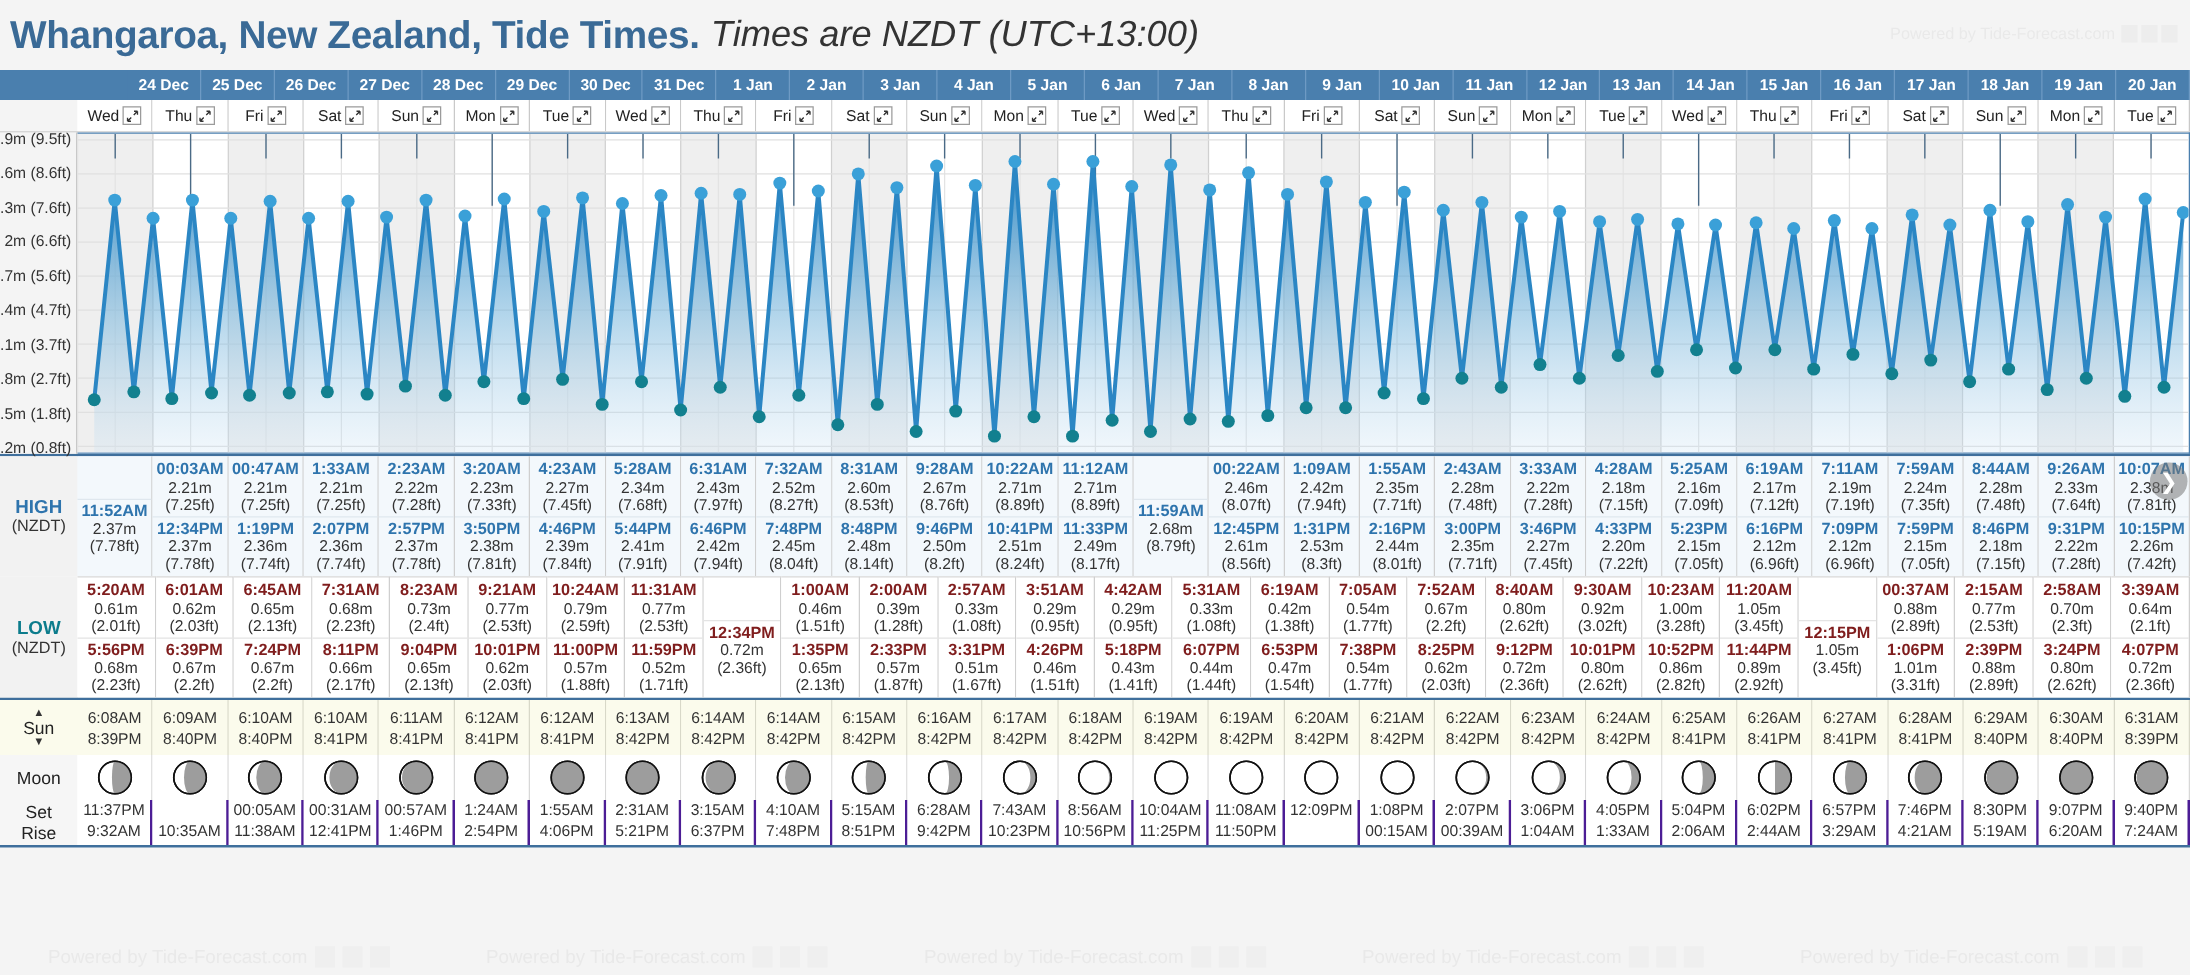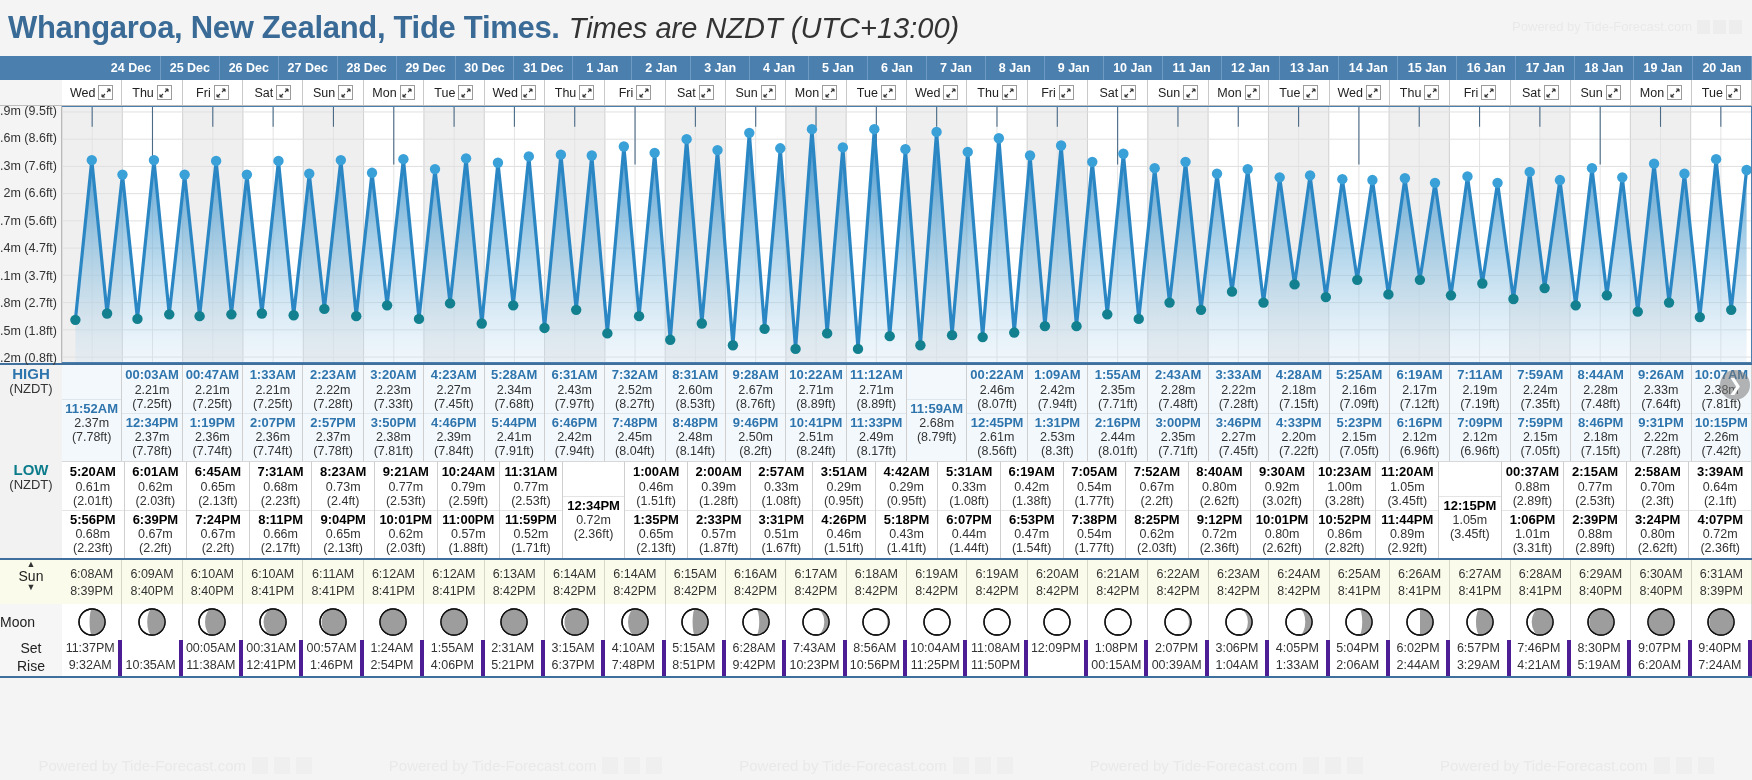--- a/index.html
+++ b/index.html
@@ -17,21 +17,21 @@
   .wm-top { position:absolute; right:10px; top:19px; display:flex; align-items:center; gap:5px; opacity:.45;}
   .wm-top .t { font-size:13px; color:#dcdcdc; }
   .wm-badges { display:flex; gap:3px; }
   .wm-badge { width:13px; height:14px; background:#e6e6e6; display:inline-block; }
 
   
   .grid { position:absolute; left:0; top:56px; width:1752px; }
   .rowline { display:flex; width:1752px; }
   .lab {
     width:62px; min-width:62px; flex:0 0 62px;
-    display:flex; align-items:center; 
+    display:flex; align-items:center; justify-content:center;
     text-align:center;
   }
   .cells { display:flex; flex:1 1 auto; }
   .cell { flex:1 1 0; min-width:0; text-align:center; }
 
   
   .r-date { height:24px; background:#4a7fae;padding-left:40px; }
   .r-date .lab { background:#4a7fae; }
   .r-date .cell {
     color:#fff; font-size:12.5px; font-weight:bold;
@@ -78,21 +78,21 @@
     border-right:1px solid #cfcfcf; padding:2px 0;
     display:flex; flex-direction:column; justify-content:center;
   }
   .r-high .cell { background:#f3f8fc; min-height:76px; }
   .r-low  .cell { background:#fff;   min-height:82px; border-top:1px solid #d8d8d8;}
   .ev { line-height:1.12; padding:1px 0; }
   .ev + .ev { border-top:1px solid #dfe7ee; margin-top:1px; padding-top:2px; }
   .r-low .ev + .ev { border-top:1px solid #e4e4e4; }
   .ev-t { font-size:13px; font-weight:bold; white-space:nowrap; }
   .r-high .ev-t { color:#2e74ad; }
-  .r-low  .ev-t { color:#000000; }
+  .r-low  .ev-t { color:#7f1d1d; }
   .ev-m { font-size:12.5px; color:#333; }
   .ev-f { font-size:12.5px; color:#333; }
   .ev.spacer { visibility:hidden; }
 
   
   .r-sun { background:#fbfbec; border-top:2px solid #3f6f9c; }
   .r-sun .lab { background:#fbfbec; flex-direction:column; line-height:1.0; }
   .r-sun .lab .tri { font-size:9px; color:#333; }
   .r-sun .lab .txt { font-size:14px; color:#222; }
   .r-sun .cell {
@@ -107,21 +107,21 @@
   .r-moon .lab { background:#f6f6f6; font-size:14px; color:#222; }
   .r-moon .cell {
     border-right:1px solid #d8d8d8; background:#fff;
     display:flex; align-items:center; justify-content:center; height:36px;
   }
   
   .r-sr { background:#fff; border-bottom:2px solid #3f6f9c; }
   .r-sr .lab { background:#f6f6f6; flex-direction:column; line-height:1.25; }
   .r-sr .lab .txt { font-size:14px; color:#222; }
   .r-sr .cell {
-    border-right:4px solid #4c1d95; background:#fff;
+    border-right:2px solid #4c1d95; background:#fff;
     padding:1px 0 3px; display:flex; flex-direction:column; gap:2px; min-height:36px;
   }
   .sr-t { font-size:12.5px; color:#333; min-height:15px; }
 
   
   .footer { position:absolute; left:0; top:750px; width:1752px; height:30px; background:#f4f4f4; }
   .wm-row { display:flex; width:1752px; height:30px; align-items:center; }
   .wm-unit { display:flex; align-items:center; gap:6px; flex:1 1 0; justify-content:center; opacity:.6; }
   .wm-unit .t { font-size:15px; color:#e2e2e2; white-space:nowrap; }
   .wm-unit .b { width:16px; height:17px; background:#ececec; }

